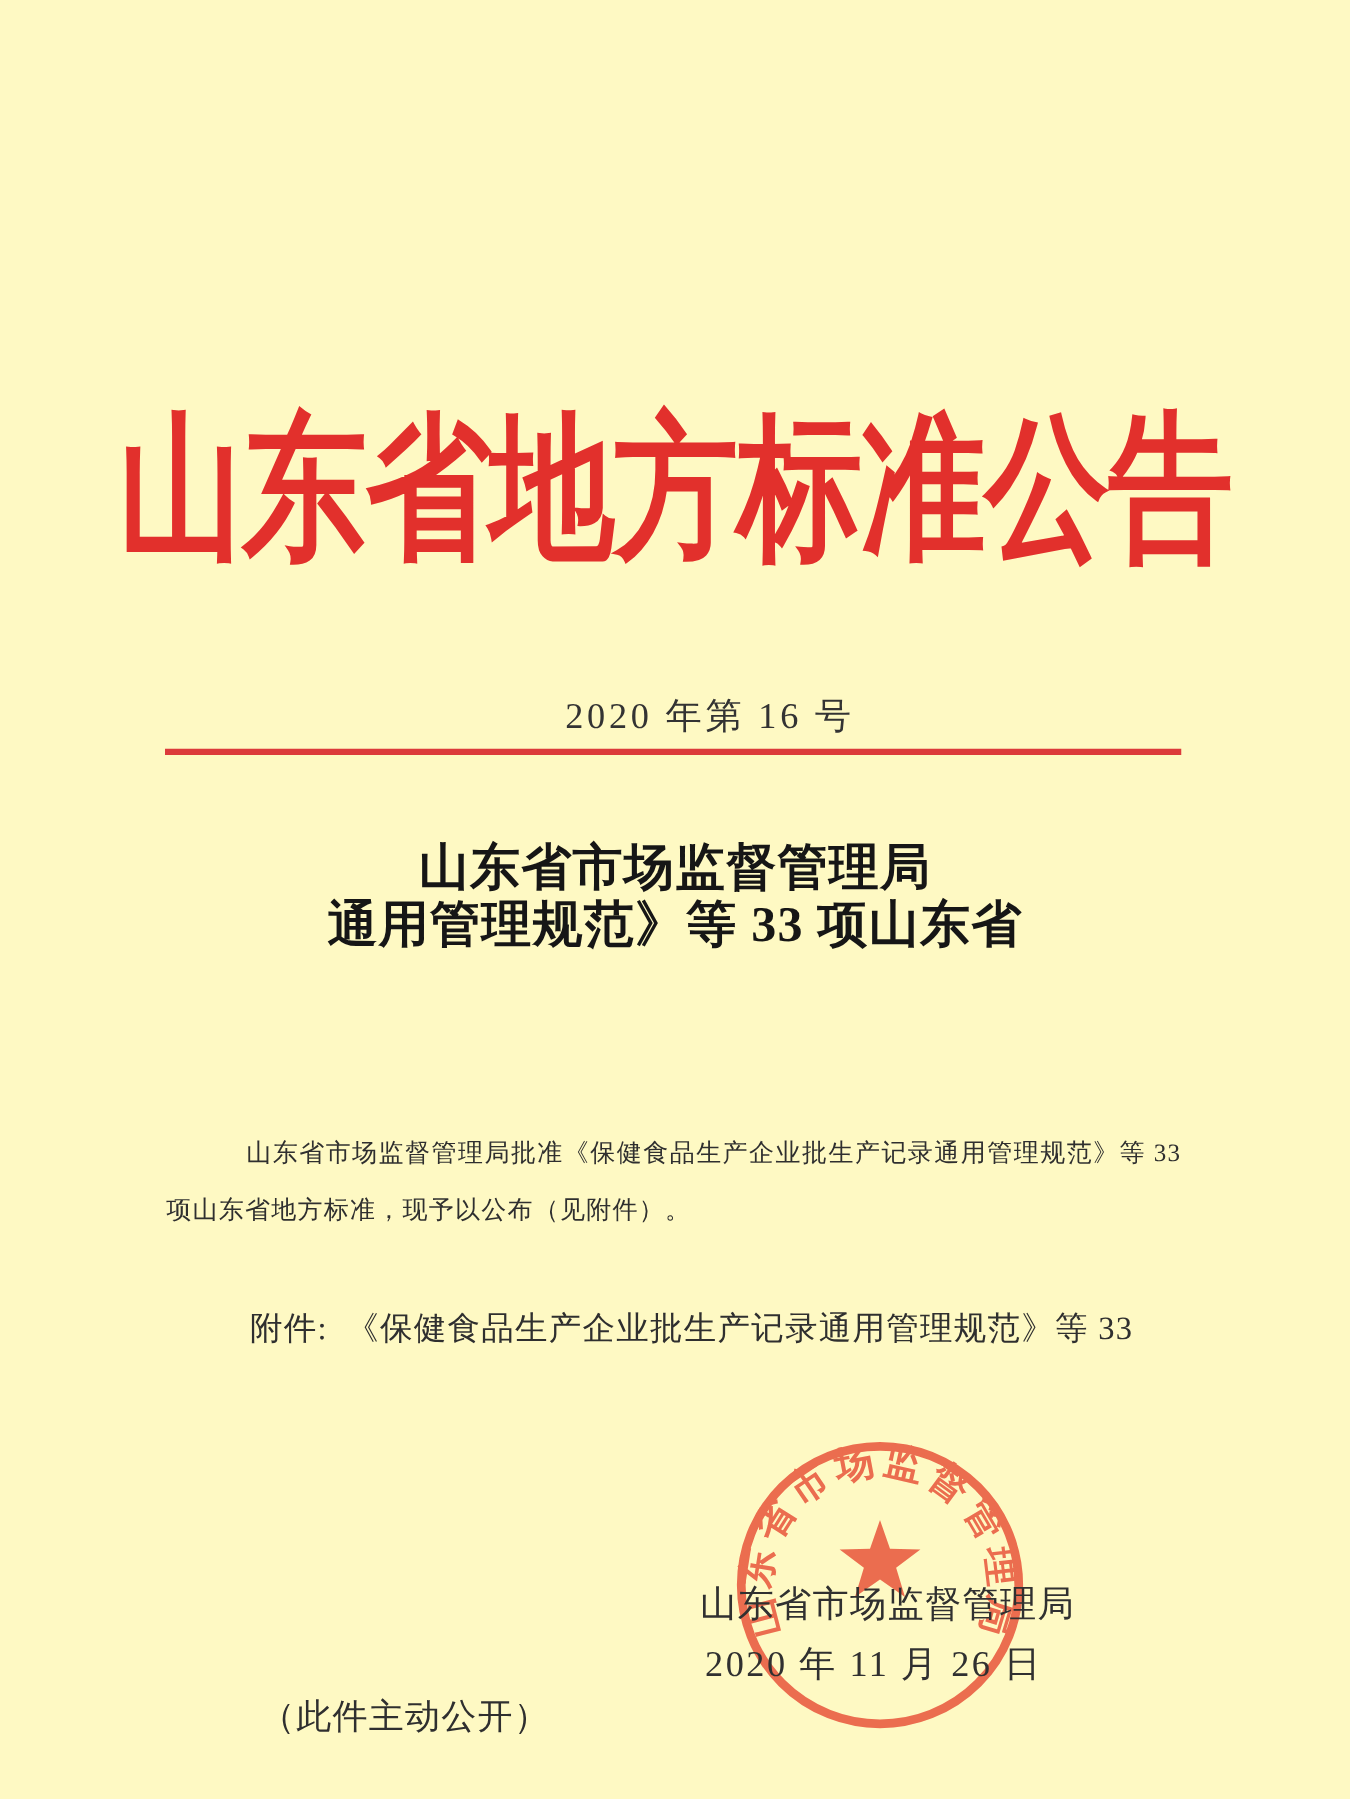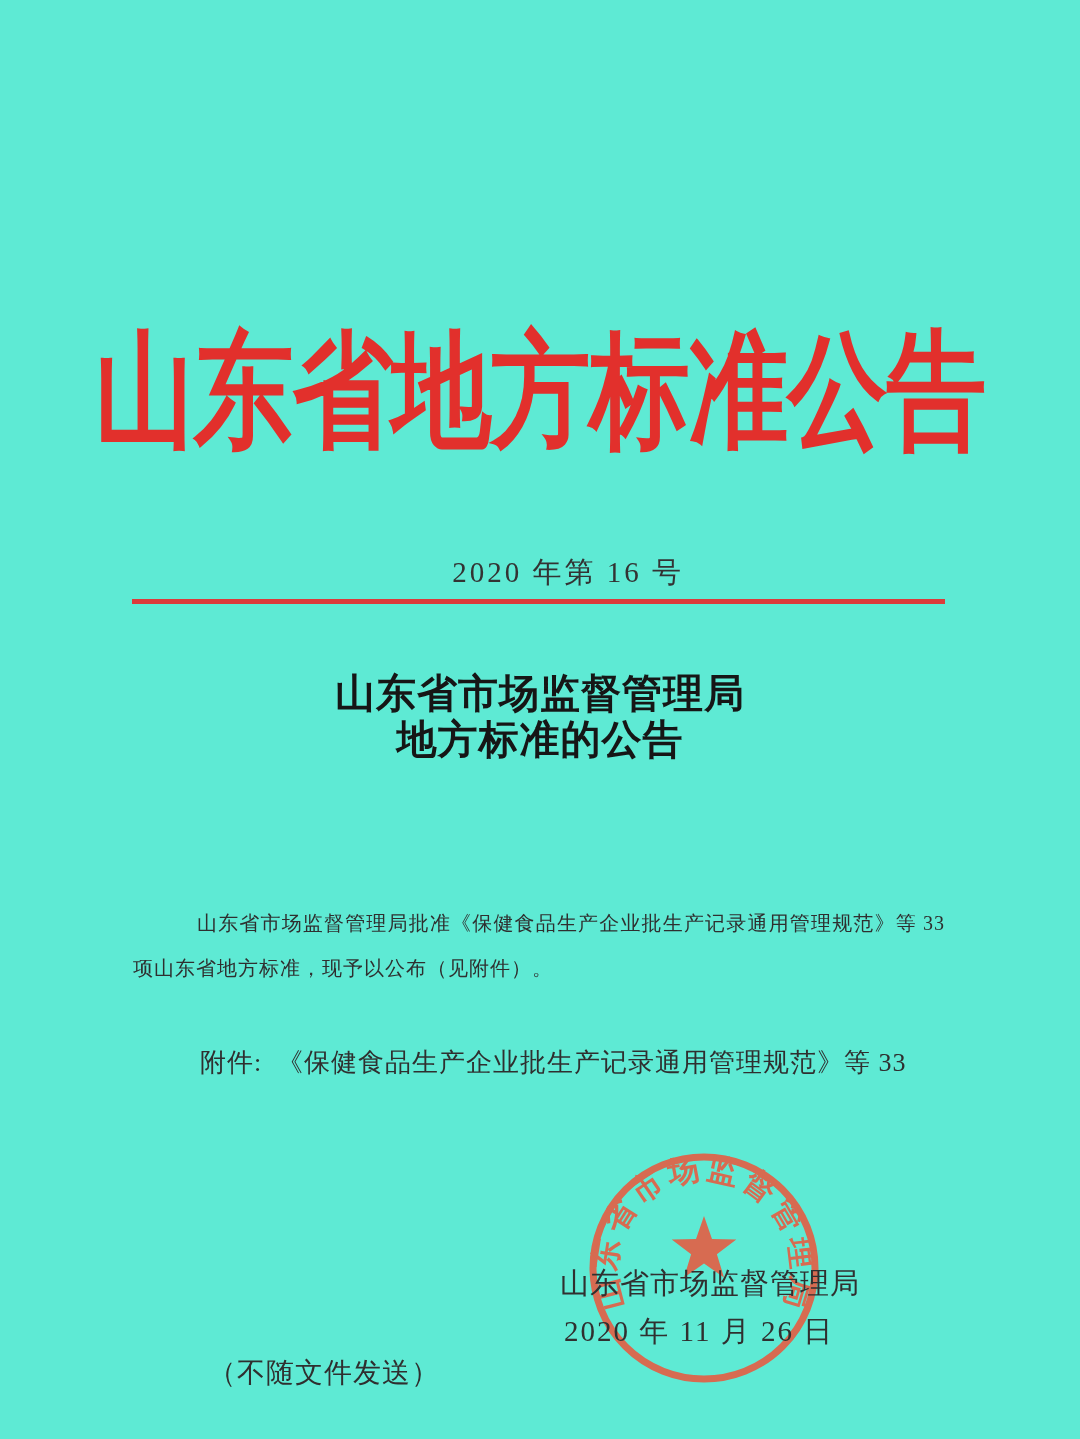--- a/index.html
+++ b/index.html
@@ -5,21 +5,21 @@
   html, body {
     margin: 0;
     padding: 0;
     background: #ffffff;
   }
   .page {
     position: relative;
     width: 1080px;
     height: 1439px;
     margin: 0 auto;
-    background: #5eead4;
+    background: #fef9c3;
     overflow: hidden;
     font-family: "Liberation Serif", "DejaVu Serif", serif;
     color: var(--text-black, #2f2f2f);
   }
   .masthead {
     position: absolute;
     top: 324px;
     left: 0;
     width: 100%;
     margin: 0;
@@ -154,21 +154,21 @@
 <div class="page">
 
   <h1 class="masthead">山东省地方标准公告</h1>
 
   <div class="issue-number">2020 年第 16 号</div>
 
   <div class="red-rule"></div>
 
   <div class="doc-title">
     <div>山东省市场监督管理局</div>
-    <div>地方标准的公告</div>
+    <div>通用管理规范》等 33 项山东省</div>
   </div>
 
   <p class="body-paragraph">山东省市场监督管理局批准《保健食品生产企业批生产记录通用管理规范》等 33 项山东省地方标准，现予以公布（见附件）。</p>
 
   <div class="attachment">
     <span class="att-label">附件:</span>
     <div class="att-lines">
       <div>《保健食品生产企业批生产记录通用管理规范》等 33</div>
     </div>
   </div>
@@ -179,15 +179,15 @@
     <path id="sealArc" d="M -78 40 A 88 88 0 1 1 78 40" fill="none"></path>
     <text class="seal-text">
       <textPath href="#sealArc" startOffset="2">山东省市场监督管理局</textPath>
     </text>
   </svg>
 
   <div class="signature">山东省市场监督管理局</div>
 
   <div class="issue-date">2020 年 11 月 26 日</div>
 
-  <div class="disclosure-note">（不随文件发送）</div>
+  <div class="disclosure-note">（此件主动公开）</div>
 
 </div>
 
 </body></html>

